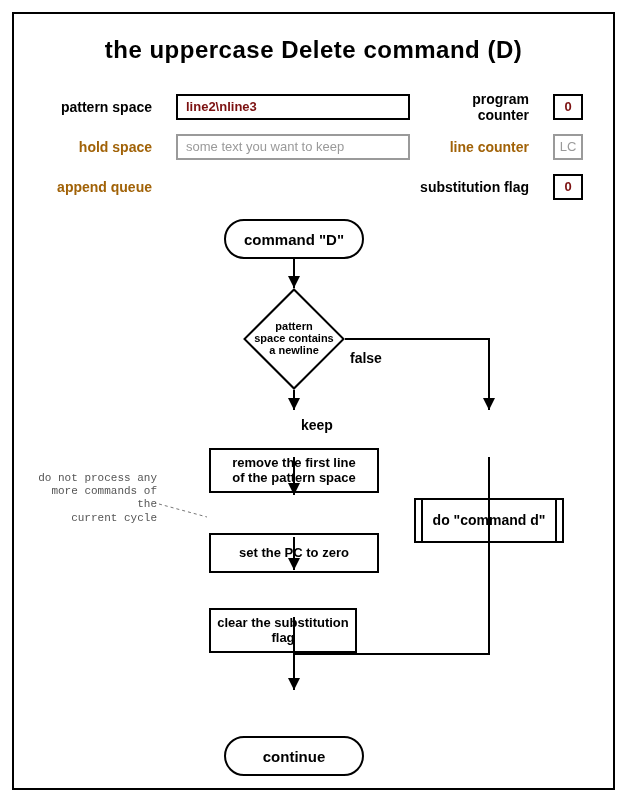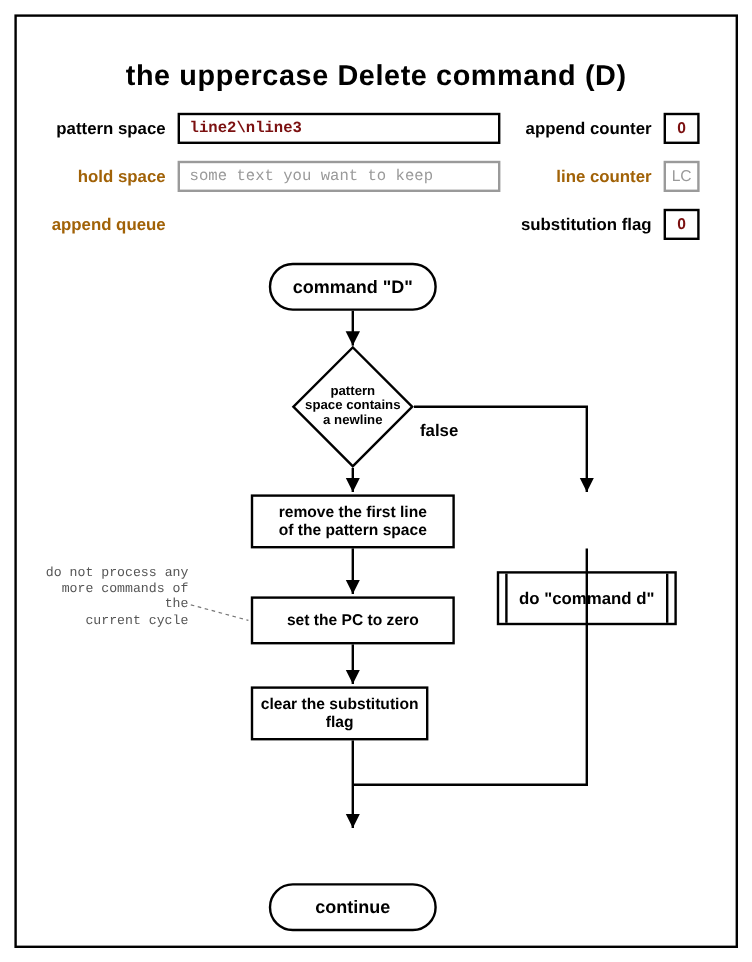--- a/index.html
+++ b/index.html
@@ -15,30 +15,31 @@
     left: 12px; top: 12px;
     width: 603px; height: 778px;
     border: 2px solid #000;
     background: #fff;
   }
   .title {
     text-align: center;
     font-family: "Arial Black", Impact, sans-serif;
     font-weight: 900;
     font-size: 24px;
-    margin-top: 36px;
+    margin-top: 22px;
     letter-spacing: 0.5px;
   }
   .state-row {
     position: absolute;
-    left: 16px;
+    left: 30px;
     right: 30px;
     display: flex;
     align-items: center;
     height: 26px;
+    gap: 14px;
   }
   .label-left {
     width: 118px;
     text-align: right;
     font-size: 14px;
     font-weight: 700;
     padding-right: 10px;
   }
   .dim { color: #a16207; }
   .box {
@@ -49,21 +50,21 @@
     background: #fff;
     font-size: 13px;
     font-weight: 700;
     color: #7b1010;
   }
   .box.dim-box {
     border-color: #9a9a9a;
     color: #9a9a9a;
     font-weight: 400;
   }
-  .box-wide { width: 269px; font-family: Liberation Mono, monospace; }
+  .box-wide { width: 234px; }
   .label-right {
     flex: 1;
     text-align: right;
     font-size: 14px;
     font-weight: 700;
     padding-right: 10px;
   }
   .box-small {
     width: 30px;
     text-align: center;
@@ -88,20 +89,21 @@
   }
   .proc {
     border: 2px solid #000;
     background: #fff;
     display: flex;
     align-items: center;
     justify-content: center;
     font-size: 13px;
     line-height: 1.15;
     padding: 4px 6px;
+    margin-top: 36px;
   }
   .subr {
     position: relative;
   }
   .subr::before, .subr::after {
     content: "";
     position: absolute;
     top: 0; bottom: 0;
     width: 2px;
     background: #000;
@@ -147,21 +149,21 @@
 </style>
 </head>
 <body>
 
 <div class="frame">
   <div class="title">the uppercase Delete command (D)</div>
 
   <div class="state-row" style="top:80px;">
     <div class="label-left">pattern space</div>
     <div class="box box-wide">line2\nline3</div>
-    <div class="label-right">append counter</div>
+    <div class="label-right">program counter</div>
     <div class="box box-small">0</div>
   </div>
 
   <div class="state-row" style="top:120px;">
     <div class="label-left dim">hold space</div>
     <div class="box box-wide dim-box">some text you want to keep</div>
     <div class="label-right dim">line counter</div>
     <div class="box box-small dim-box">LC</div>
   </div>
 

